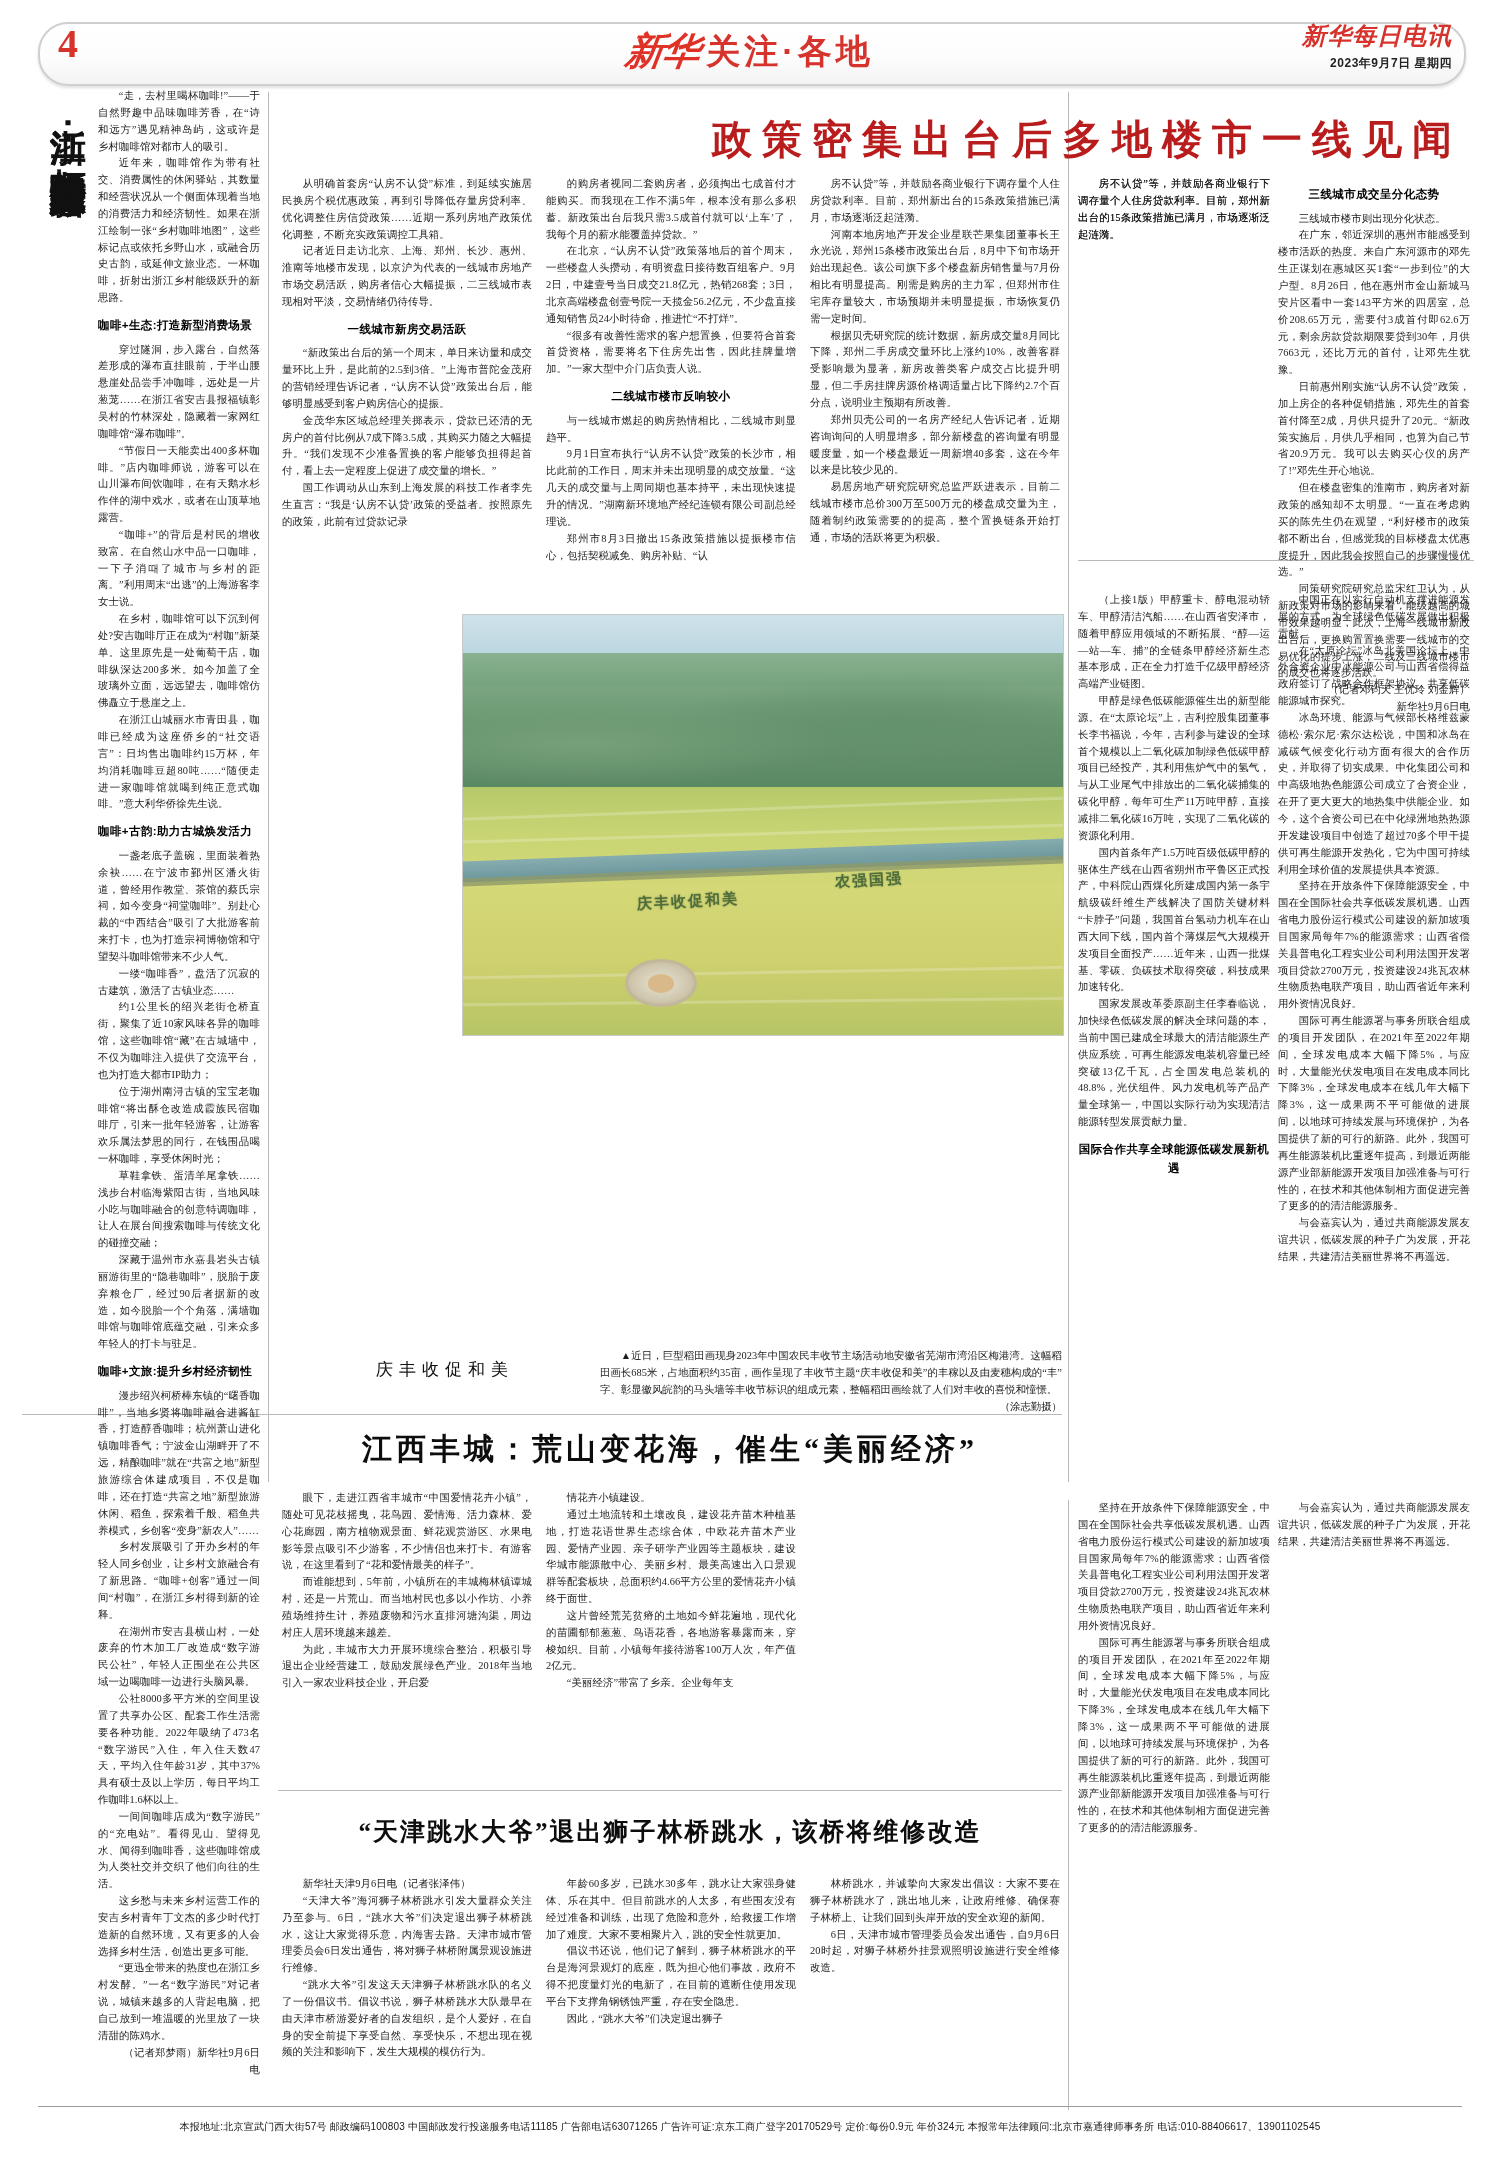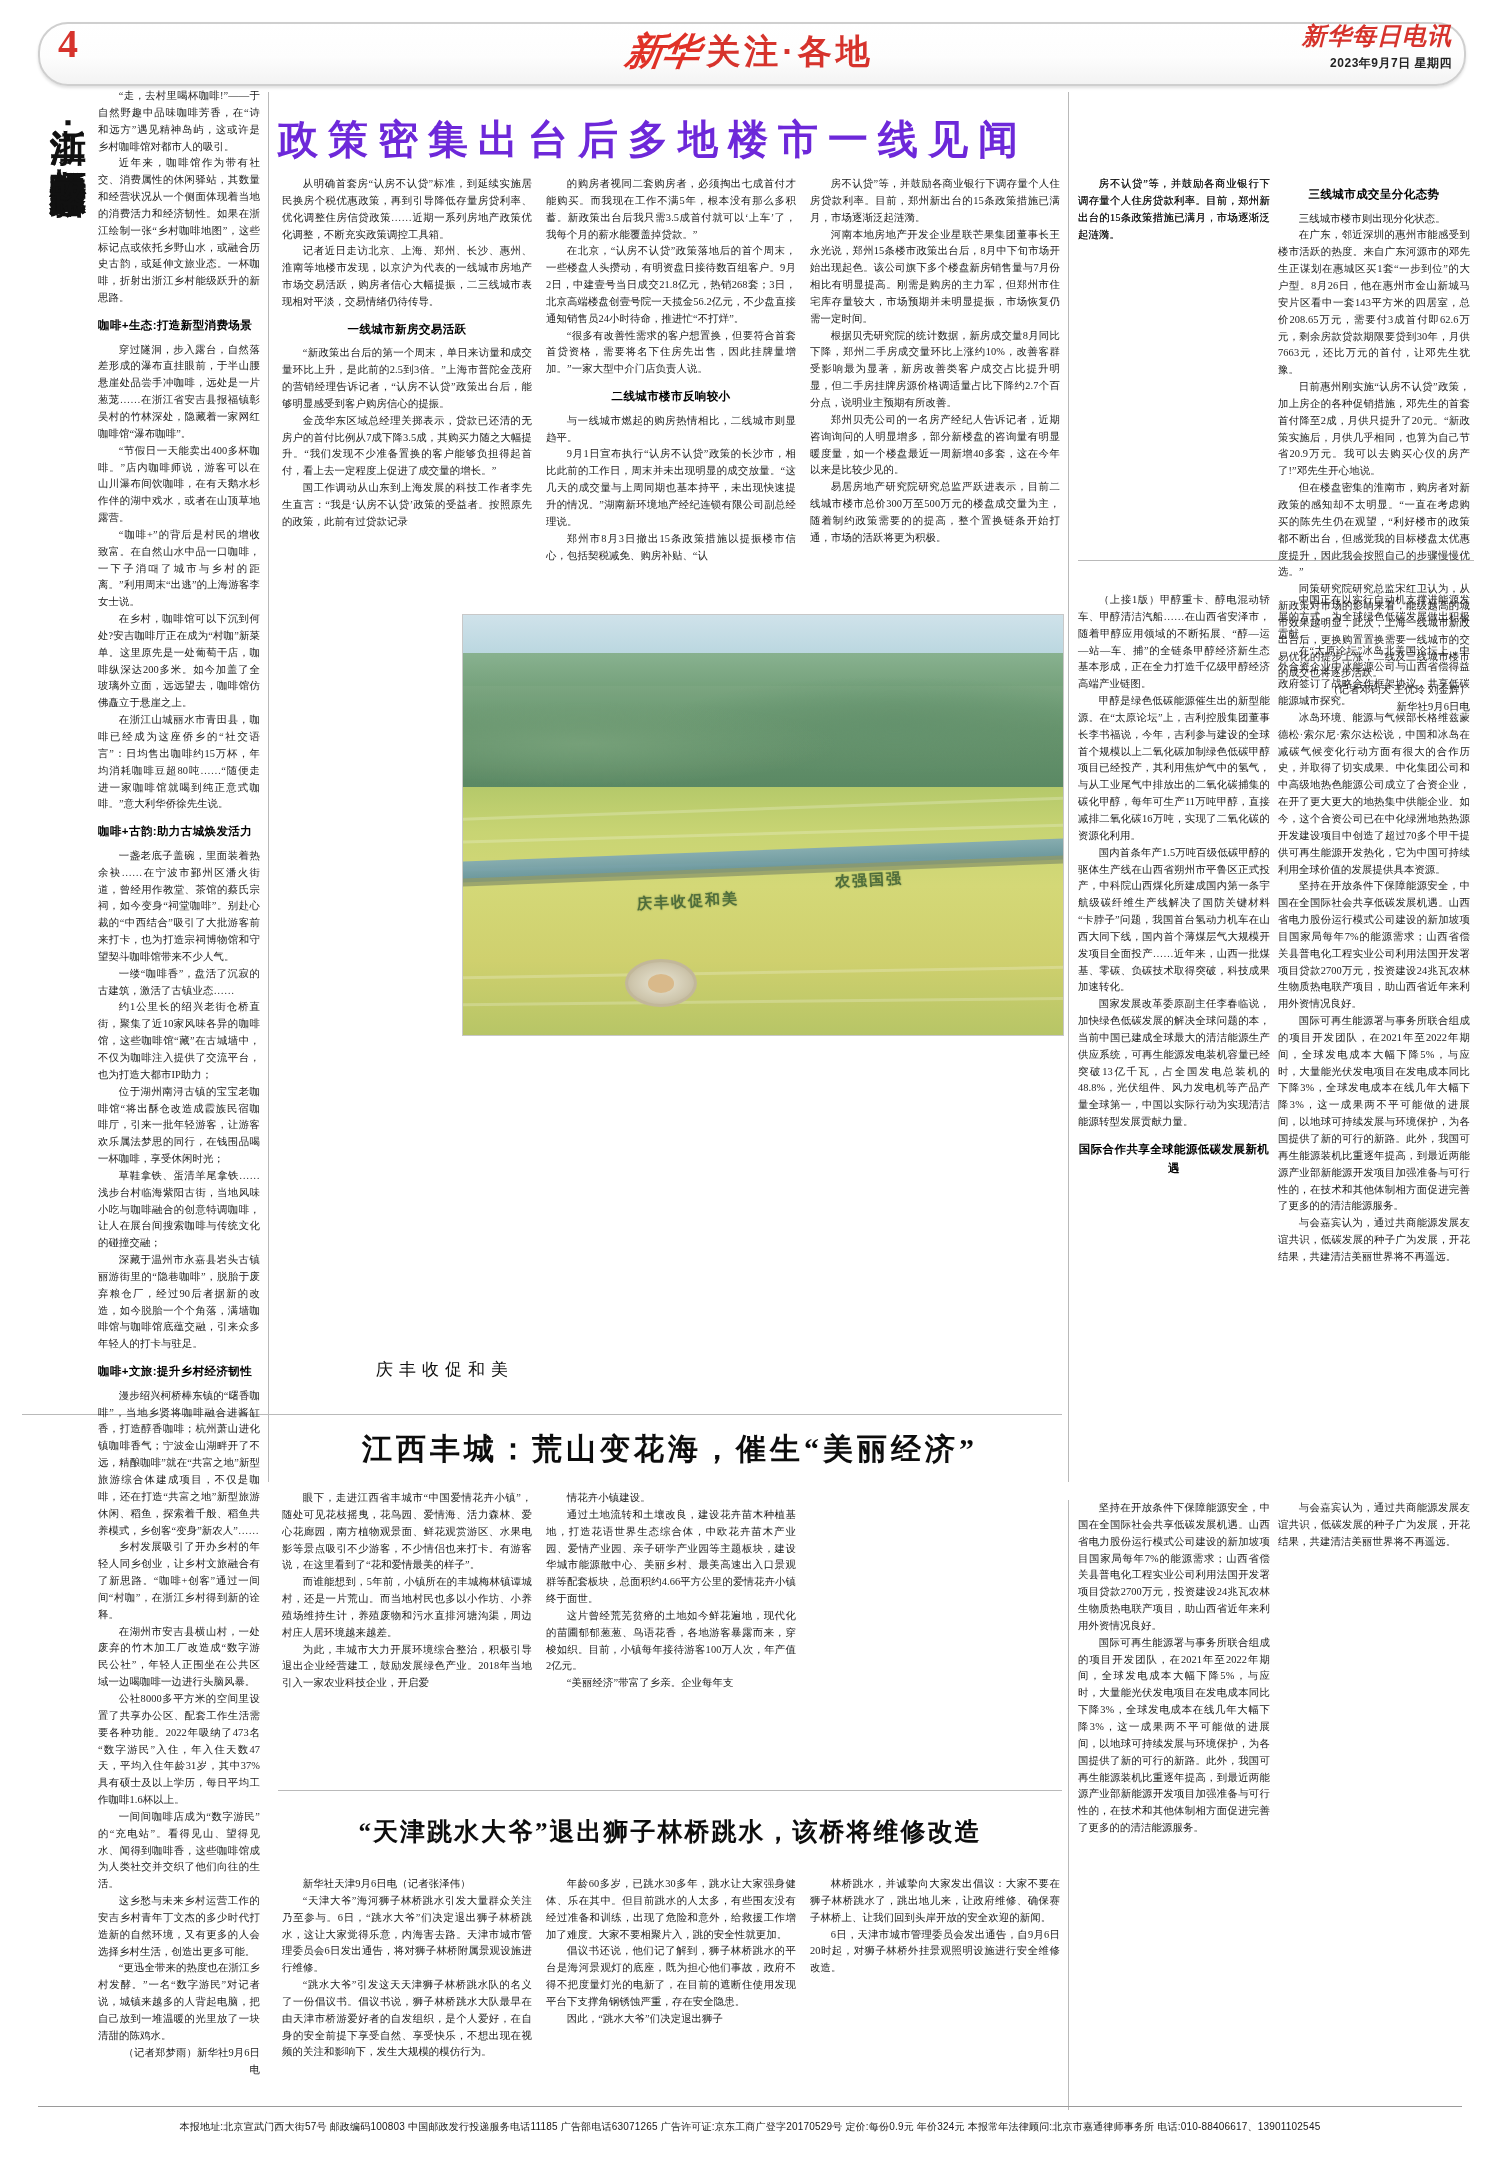--- a/index.html
+++ b/index.html
@@ -93,24 +93,24 @@
     font-weight:bold;font-size:11.5px;
     text-align:left;text-indent:0;
     margin:9px 0 7px 0;letter-spacing:.4px;color:#000;
   }
   .byline{text-align:right;text-indent:0;margin-top:4px;}
   .dateline{text-indent:0;font-weight:normal;}
 
   
   .head-main{
     position:absolute;left:278px;top:118px;width:1184px;
-    text-align:left;
+    text-align:right;
     font-family:"Liberation Serif",serif;
     font-weight:bold;font-size:40px;letter-spacing:10px;
-    color:#6d28d9;line-height:1.1;
+    color:#b91c1c;line-height:1.1;
     white-space:nowrap;
   }
   .head-jx{
     position:absolute;left:278px;top:1432px;width:784px;
     text-align:center;
     font-family:"Liberation Serif",serif;
     font-weight:bold;font-size:30px;letter-spacing:4px;
     color:#0d0d0d;line-height:1.15;
   }
   .head-tj{
@@ -325,20 +325,24 @@
       <div class="rice-strip" style="left:-5%;top:86%;width:112%;transform:rotate(-.6deg);"></div>
     </div>
     <div class="river"></div>
     <div class="riverbank"></div>
     <div class="art-txt art-a">庆丰收促和美</div>
     <div class="art-txt art-b">农强国强</div>
     <div class="plaza"></div>
   </div>
 
   <div class="photo-caption-left">庆丰收促和美</div>
+  <div class="photo-caption-body">
+    <p>▲近日，巨型稻田画现身2023年中国农民丰收节主场活动地安徽省芜湖市湾沿区梅港湾。这幅稻田画长685米，占地面积约35亩，画作呈现了丰收节主题“庆丰收促和美”的丰稼以及由麦穗构成的“丰”字、彰显徽风皖韵的马头墙等丰收节标识的组成元素，整幅稻田画绘就了人们对丰收的喜悦和憧憬。</p>
+    <p class="photo-credit">（涂志勤摄）</p>
+  </div>
 
   <div class="head-jx">江西丰城：荒山变花海，催生“美丽经济”</div>
 
   <div class="col" style="left:282px;top:1490px;width:250px;">
     <p>眼下，走进江西省丰城市“中国爱情花卉小镇”，随处可见花枝摇曳，花鸟园、爱情海、活力森林、爱心花廊园，南方植物观景面、鲜花观赏游区、水果电影等景点吸引不少游客，不少情侣也来打卡。有游客说，在这里看到了“花和爱情最美的样子”。</p>
     <p>而谁能想到，5年前，小镇所在的丰城梅林镇谭城村，还是一片荒山。而当地村民也多以小作坊、小养殖场维持生计，养殖废物和污水直排河塘沟渠，周边村庄人居环境越来越差。</p>
     <p>为此，丰城市大力开展环境综合整治，积极引导退出企业经营建工，鼓励发展绿色产业。2018年当地引入一家农业科技企业，开启爱</p>
   </div>
   <div class="col" style="left:546px;top:1490px;width:250px;">
     <p>情花卉小镇建设。</p>

